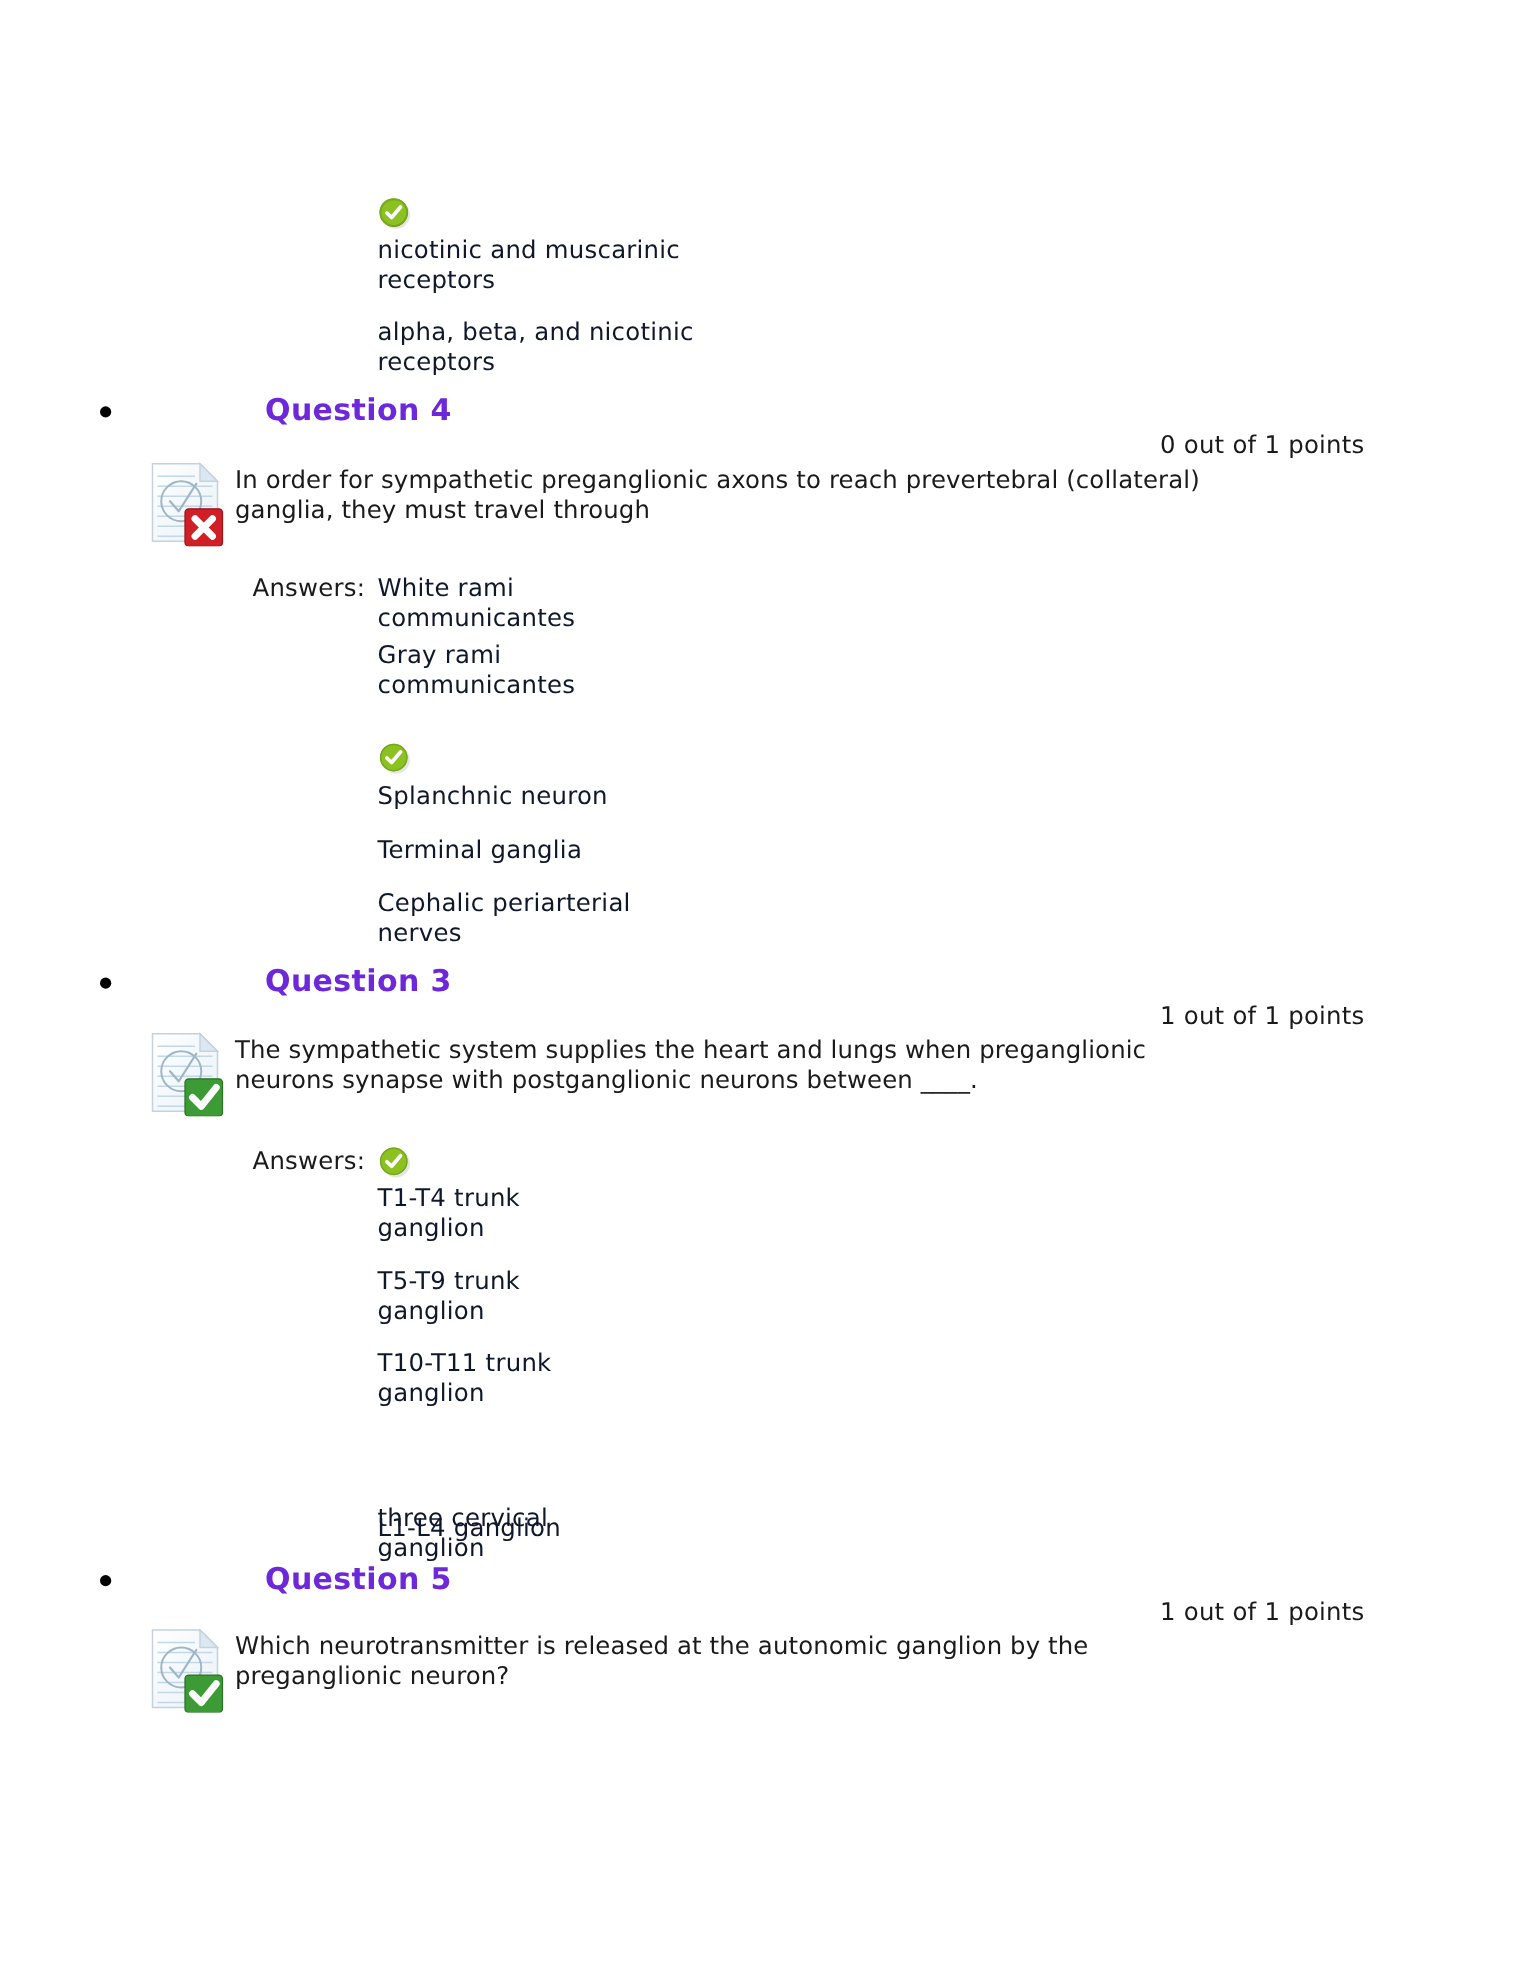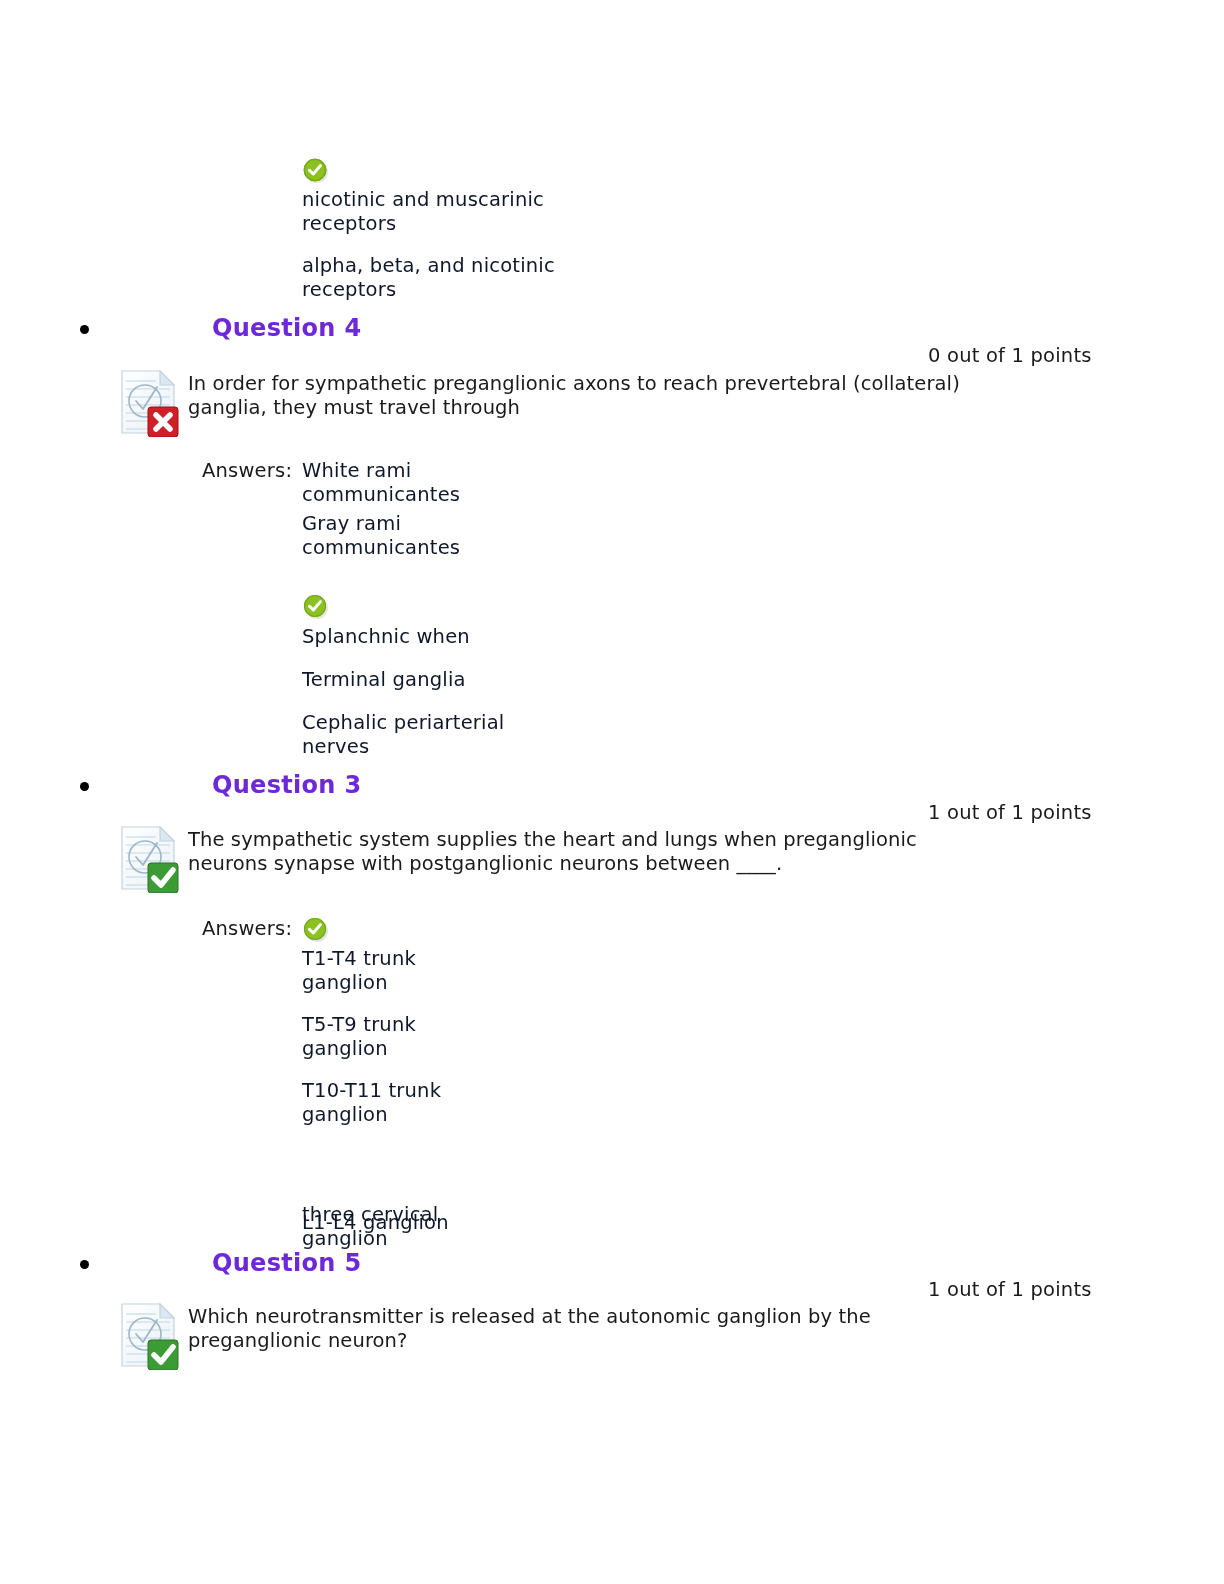--- a/index.html
+++ b/index.html
@@ -155,21 +155,21 @@
 
   <div class="green-check abs" style="left:303px; top:594px;">
     <svg width="26" height="26" viewBox="0 0 26 26">
       <circle cx="14" cy="14" r="11" fill="#000000" opacity="0.10"></circle>
       <circle cx="12" cy="12" r="11" fill="#8cc122"></circle>
       <circle cx="12" cy="12" r="10.5" fill="none" stroke="#76a81c" stroke-width="1.2"></circle>
       <path d="M6.5 12.4 L10.3 16 L17.4 7.6" fill="none" stroke="#ffffff" stroke-width="3" stroke-linecap="round" stroke-linejoin="round"></path>
     </svg>
   </div>
 
-  <div class="abs ans-text" style="left:302px; top:625px; width:320px;">Splanchnic when</div>
+  <div class="abs ans-text" style="left:302px; top:625px; width:320px;">Splanchnic neuron</div>
 
   <div class="abs ans-text" style="left:302px; top:668px; width:320px;">Terminal ganglia</div>
 
   <div class="abs ans-text" style="left:302px; top:711px; width:320px;">Cephalic periarterial
 nerves</div>
 
   <div class="bullet" style="left:80px; top:782px;"></div>
 
   <div class="abs q-heading" style="left:212px; top:771px;">Question 3</div>
 

